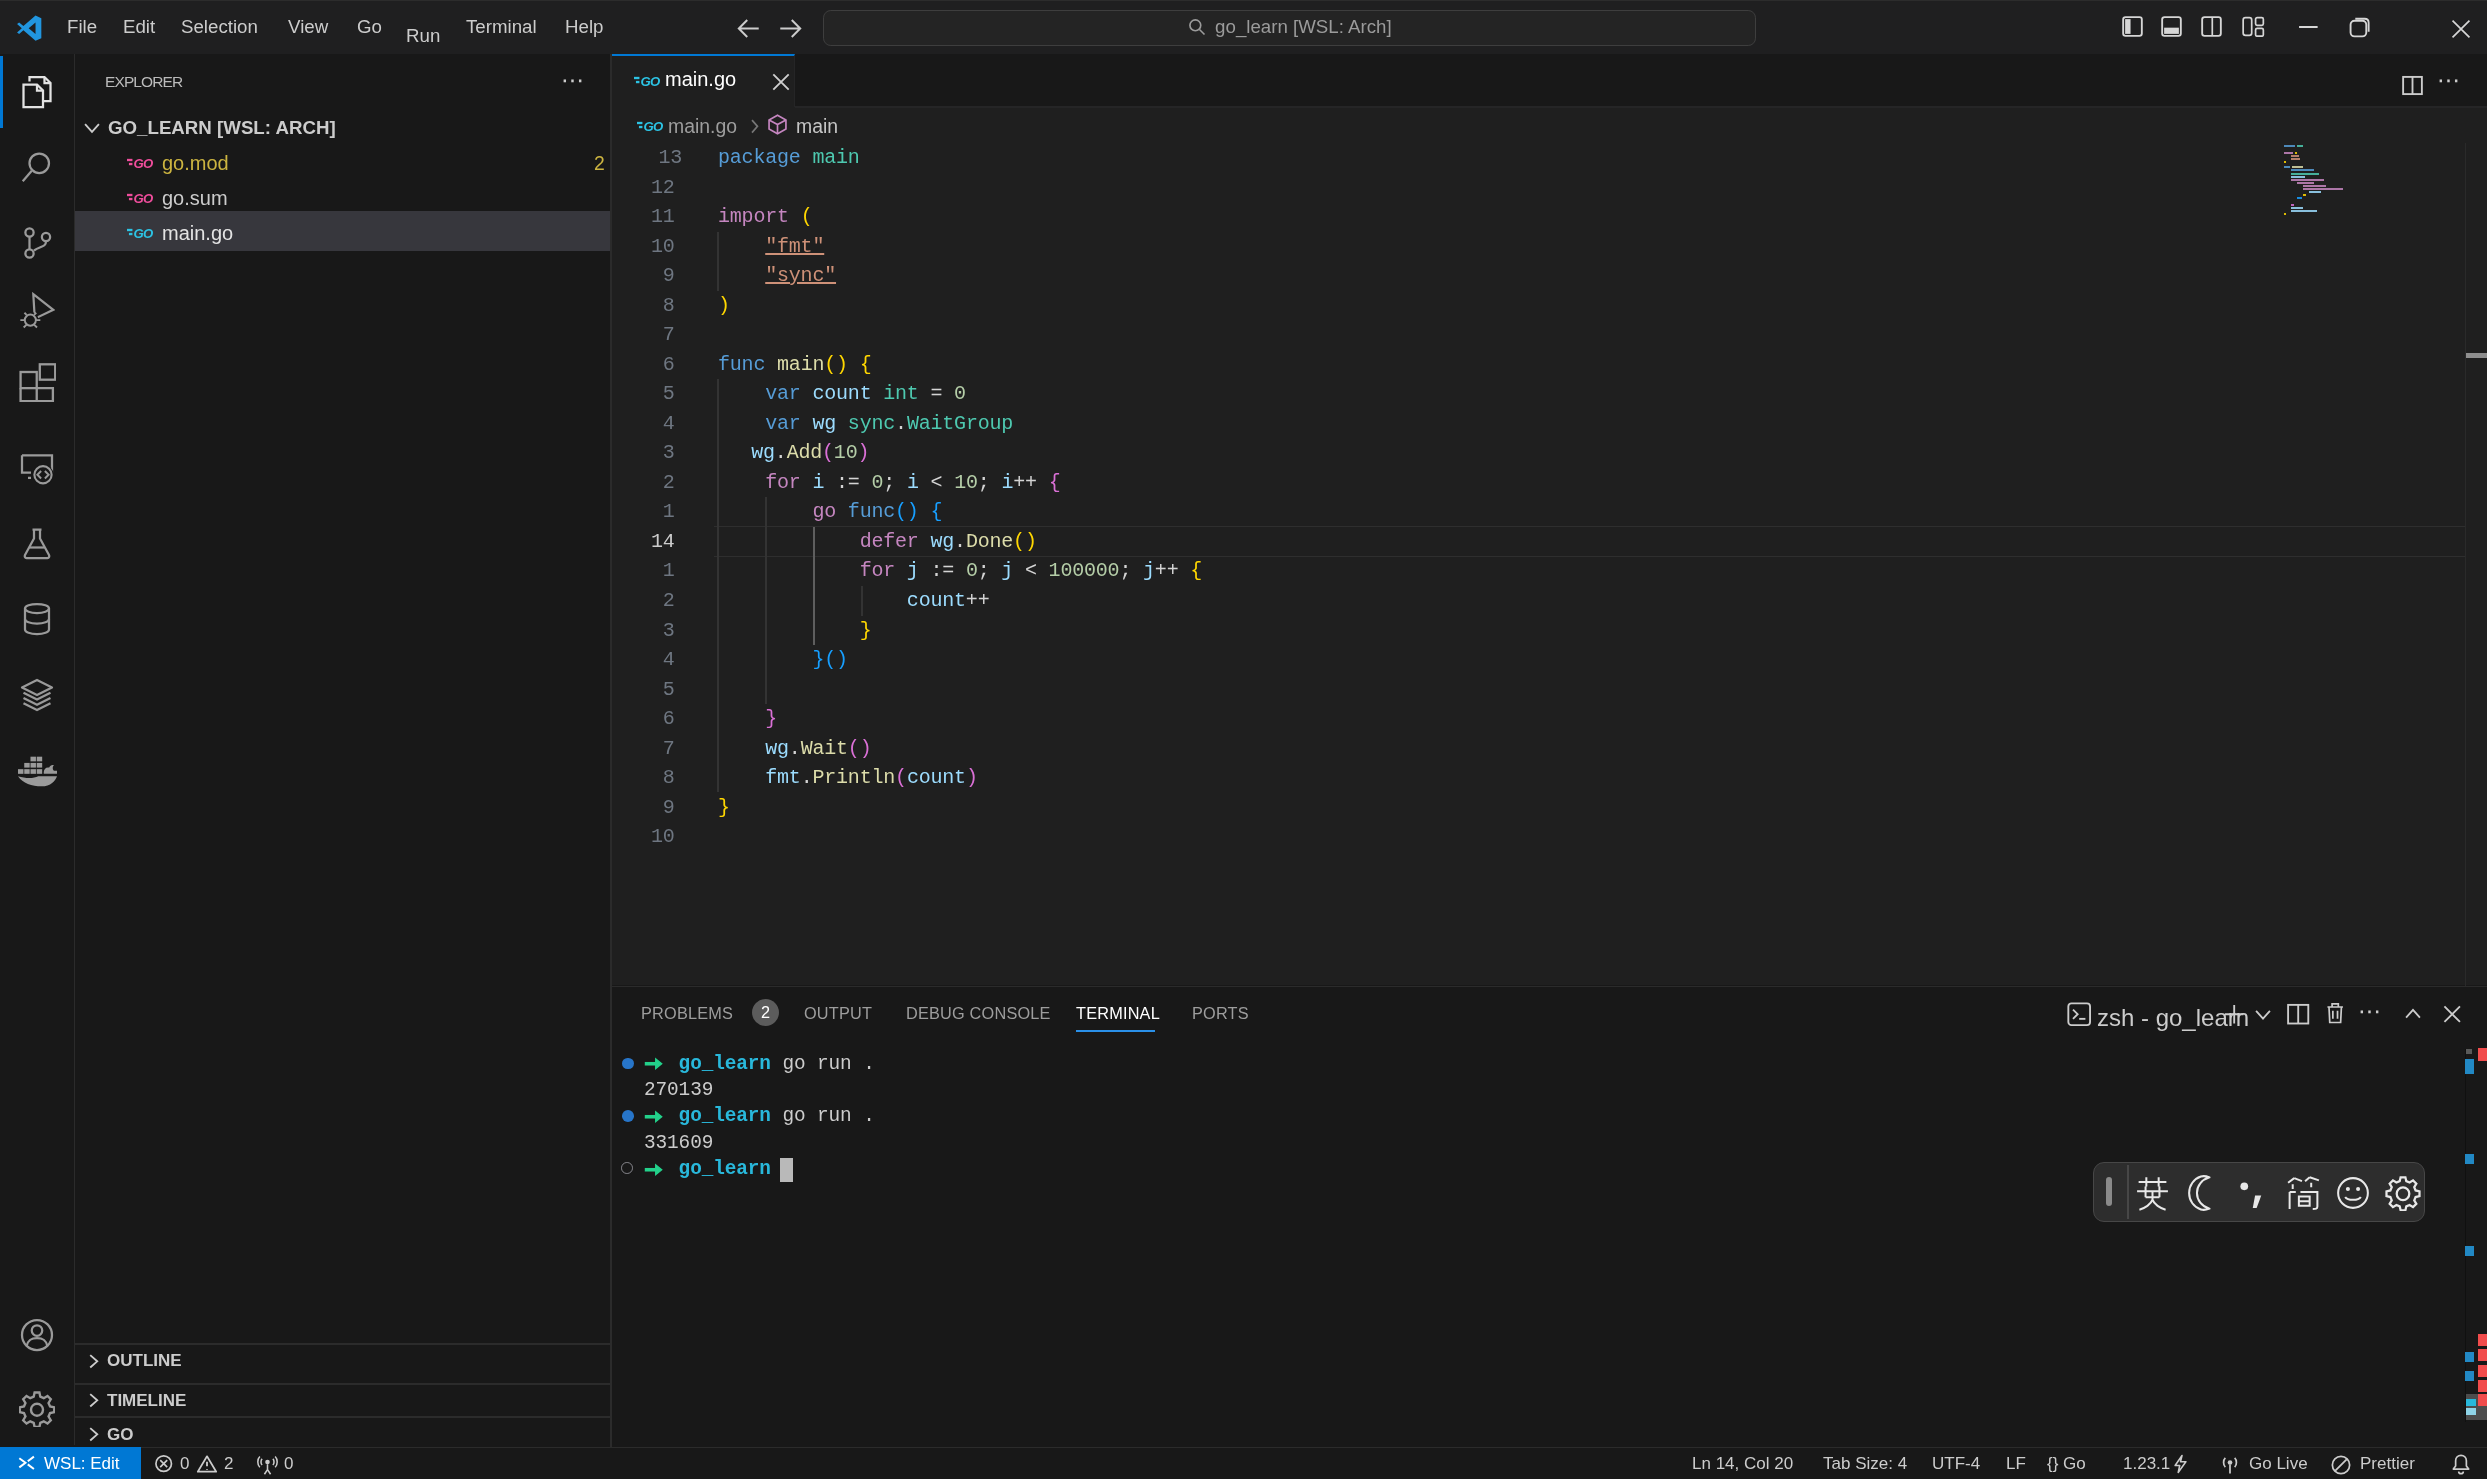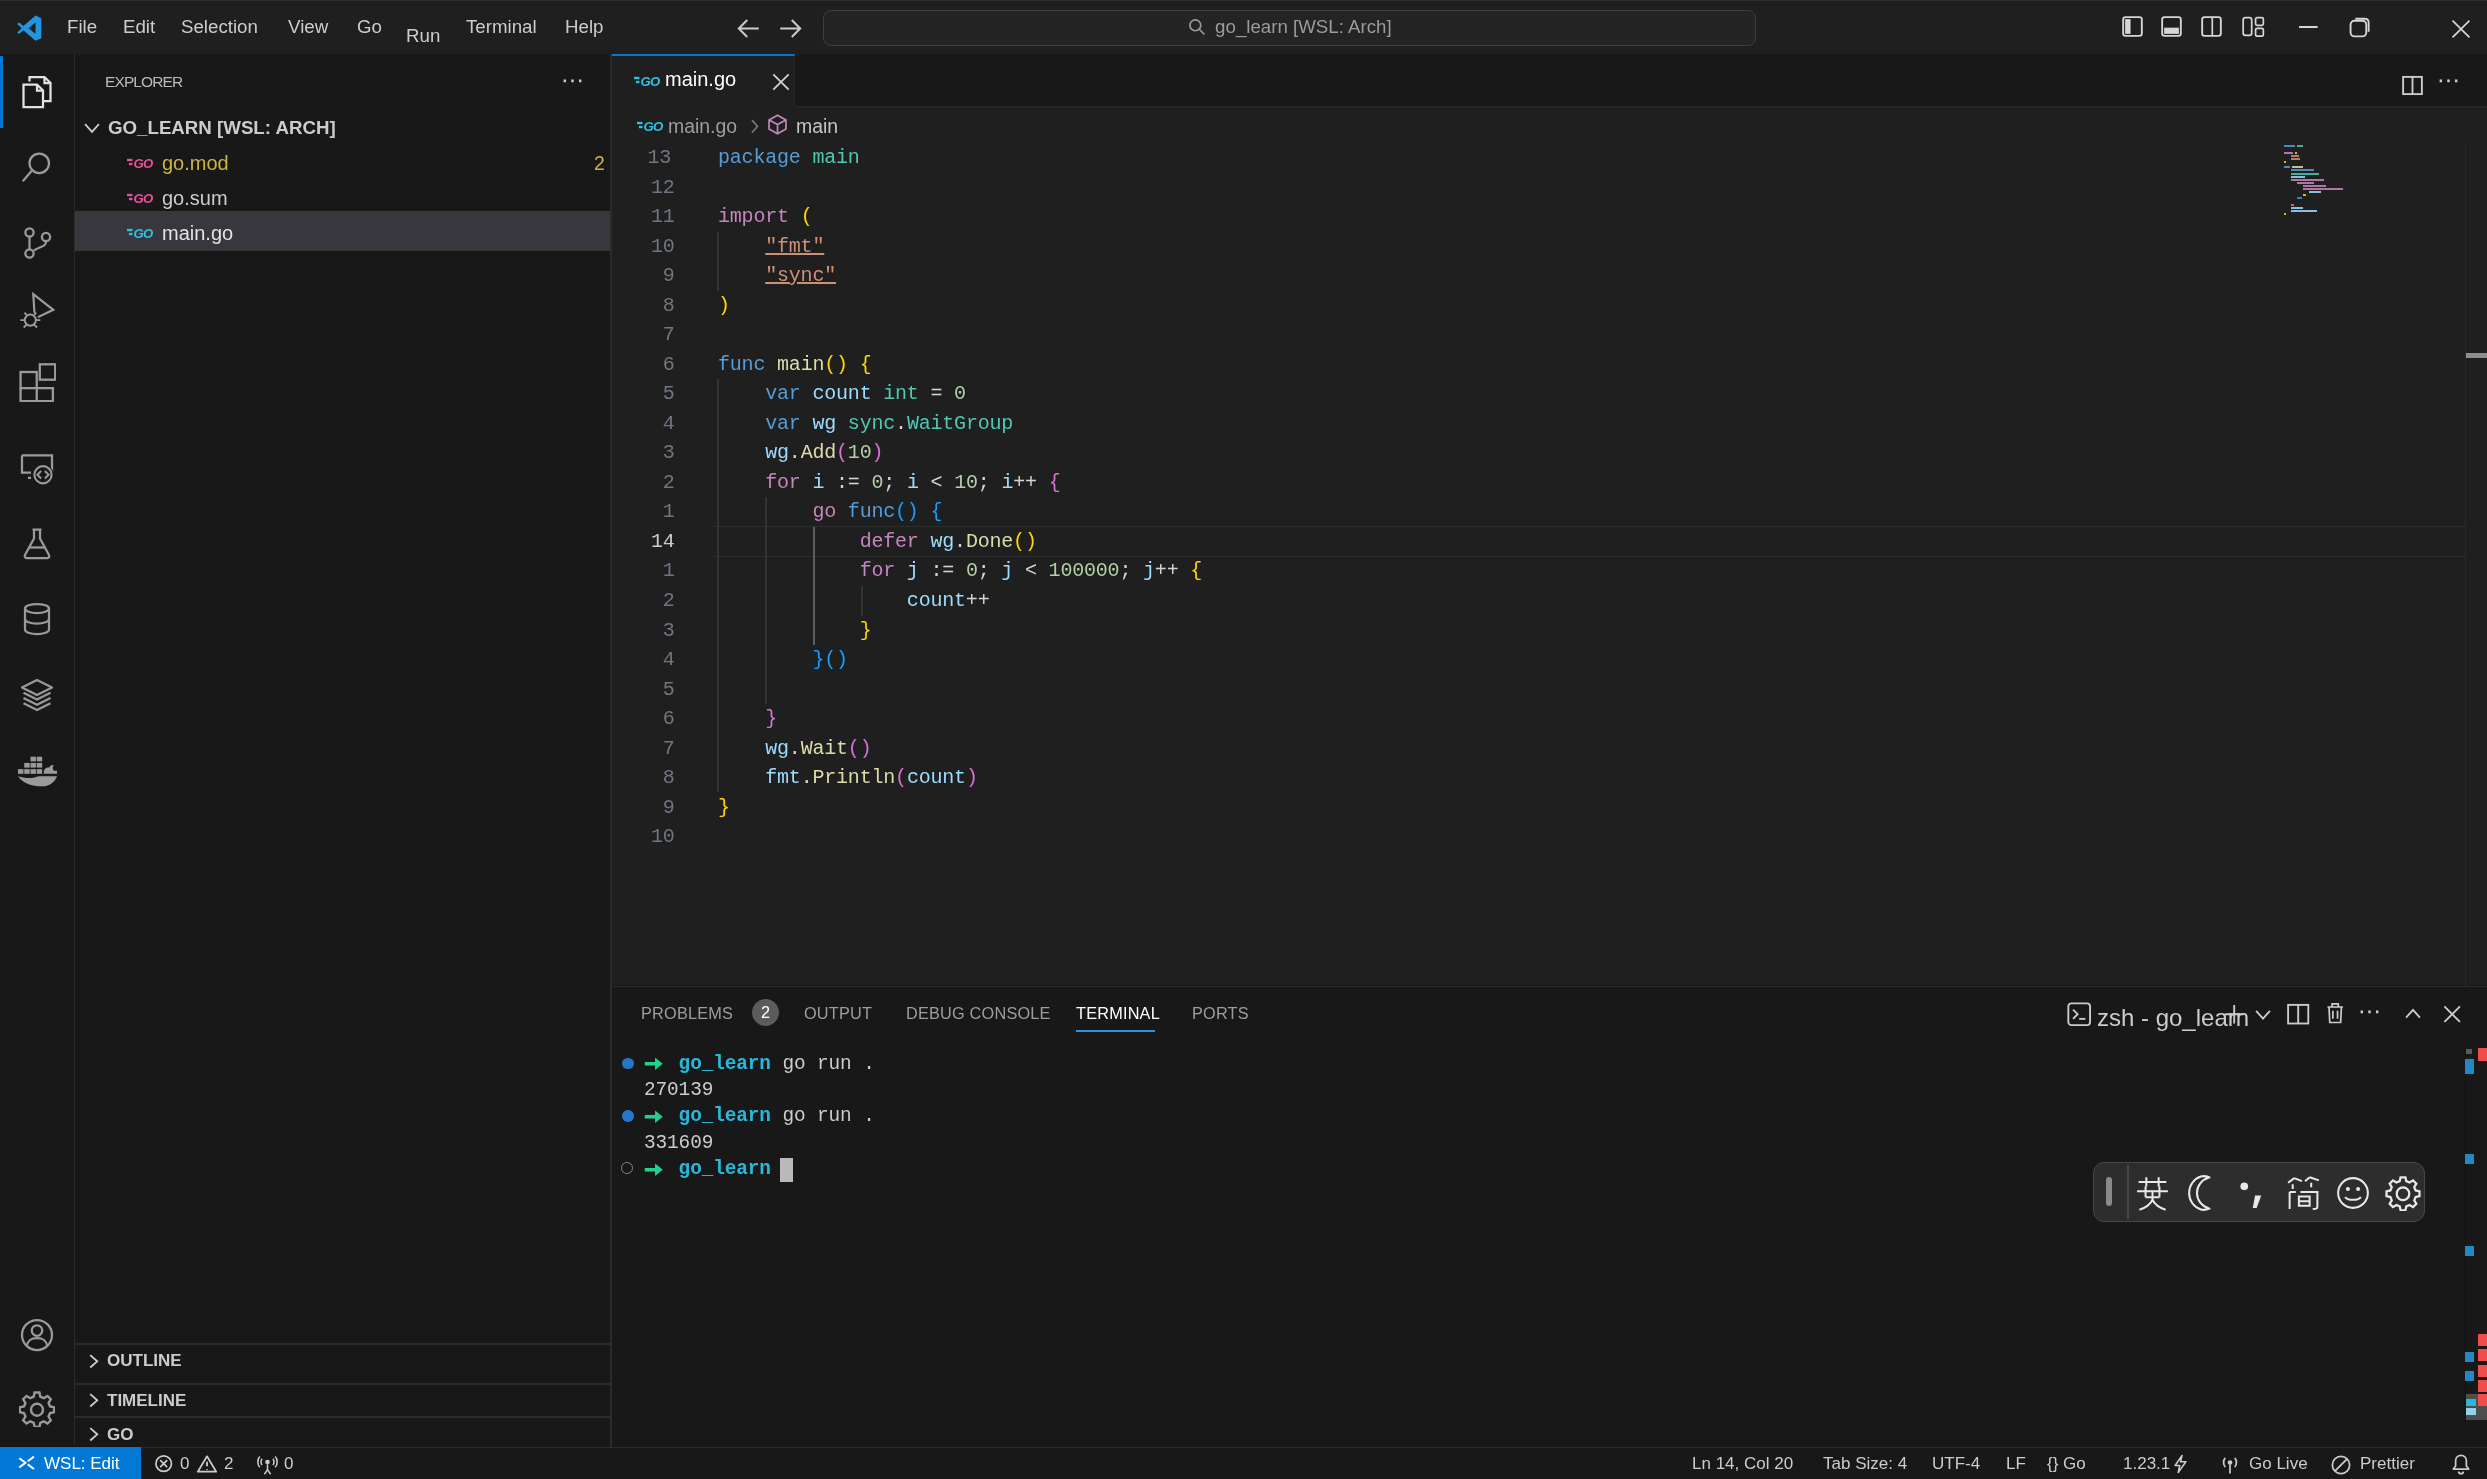--- a/index.html
+++ b/index.html
@@ -273,21 +273,21 @@
 <div id="editor" class="abs" style="left:611px;top:143px;width:1876px;height:843px;">
 
   <div class="abs" style="left:103px;top:383px;width:1752px;height:31px;border-top:1.6px solid #2e2e2e;border-bottom:1.6px solid #2e2e2e;"></div>
 
   <div class="guide" style="left:106px;top:89px;height:59px;"></div>
   <div class="guide" style="left:106px;top:236px;height:413px;"></div>
   <div class="guide" style="left:154px;top:354px;height:207px;"></div>
   <div class="guide" style="left:202px;top:384px;height:118px;background:#5e5e5e;"></div>
   <div class="guide" style="left:250px;top:443px;height:29.5px;"></div>
 
-  <div class="num" style="left:9px;top:0px;">13</div>
+  <div class="num" style="left:20px;top:0px;">13</div>
   <div class="num" style="left:12.4px;top:29.5px;">12</div>
   <div class="num" style="left:12.4px;top:59px;">11</div>
   <div class="num" style="left:12.4px;top:89px;">10</div>
   <div class="num" style="left:12.4px;top:118px;">9</div>
   <div class="num" style="left:12.4px;top:148px;">8</div>
   <div class="num" style="left:12.4px;top:177px;">7</div>
   <div class="num" style="left:12.4px;top:207px;">6</div>
   <div class="num" style="left:12.4px;top:236px;">5</div>
   <div class="num" style="left:12.4px;top:266px;">4</div>
   <div class="num" style="left:12.4px;top:295px;">3</div>
@@ -306,21 +306,21 @@
   <div class="num" style="left:12.4px;top:679px;">10</div>
 
   <div class="cl abs mono" style="left:107px;top:0px;"><span class="kb">package</span> <span class="ty">main</span></div>
   <div class="cl abs mono" style="left:107px;top:59px;"><span class="kw">import</span> <span class="b1">(</span></div>
   <div class="cl abs mono" style="left:107px;top:89px;">    <span class="st">"fmt"</span></div>
   <div class="cl abs mono" style="left:107px;top:118px;">    <span class="st">"sync"</span></div>
   <div class="cl abs mono" style="left:107px;top:148px;"><span class="b1">)</span></div>
   <div class="cl abs mono" style="left:107px;top:207px;"><span class="kb">func</span> <span class="fn">main</span><span class="b1">()</span> <span class="b1">{</span></div>
   <div class="cl abs mono" style="left:107px;top:236px;">    <span class="kb">var</span> <span class="vr">count</span> <span class="ty">int</span> <span class="op">=</span> <span class="nu">0</span></div>
   <div class="cl abs mono" style="left:107px;top:266px;">    <span class="kb">var</span> <span class="vr">wg</span> <span class="ty">sync</span><span class="op">.</span><span class="ty">WaitGroup</span></div>
-  <div class="cl abs mono" style="left:107px;top:295px;">    <span class="vr">wg</span><span class="op">.</span><span class="fn">Add</span><span class="b2">(</span><span class="nu">10</span><span class="b2">)</span></div>
+  <div class="cl abs mono" style="left:93px;top:295px;">    <span class="vr">wg</span><span class="op">.</span><span class="fn">Add</span><span class="b2">(</span><span class="nu">10</span><span class="b2">)</span></div>
   <div class="cl abs mono" style="left:107px;top:325px;">    <span class="kw">for</span> <span class="vr">i</span> <span class="op">:=</span> <span class="nu">0</span><span class="op">;</span> <span class="vr">i</span> <span class="op">&lt;</span> <span class="nu">10</span><span class="op">;</span> <span class="vr">i</span><span class="op">++</span> <span class="b2">{</span></div>
   <div class="cl abs mono" style="left:107px;top:354px;">        <span class="kw">go</span> <span class="kb">func</span><span class="b3">()</span> <span class="b3">{</span></div>
   <div class="cl abs mono" style="left:107px;top:384px;">            <span class="kw">defer</span> <span class="vr">wg</span><span class="op">.</span><span class="fn">Done</span><span class="b1">()</span></div>
   <div class="cl abs mono" style="left:107px;top:413px;">            <span class="kw">for</span> <span class="vr">j</span> <span class="op">:=</span> <span class="nu">0</span><span class="op">;</span> <span class="vr">j</span> <span class="op">&lt;</span> <span class="nu">100000</span><span class="op">;</span> <span class="vr">j</span><span class="op">++</span> <span class="b1">{</span></div>
   <div class="cl abs mono" style="left:107px;top:443px;">                <span class="vr">count</span><span class="op">++</span></div>
   <div class="cl abs mono" style="left:107px;top:473px;">            <span class="b1">}</span></div>
   <div class="cl abs mono" style="left:107px;top:502px;">        <span class="b3">}()</span></div>
   <div class="cl abs mono" style="left:107px;top:561px;">    <span class="b2">}</span></div>
   <div class="cl abs mono" style="left:107px;top:591px;">    <span class="vr">wg</span><span class="op">.</span><span class="fn">Wait</span><span class="b2">()</span></div>
   <div class="cl abs mono" style="left:107px;top:620px;">    <span class="vr">fmt</span><span class="op">.</span><span class="fn">Println</span><span class="b2">(</span><span class="vr">count</span><span class="b2">)</span></div>

